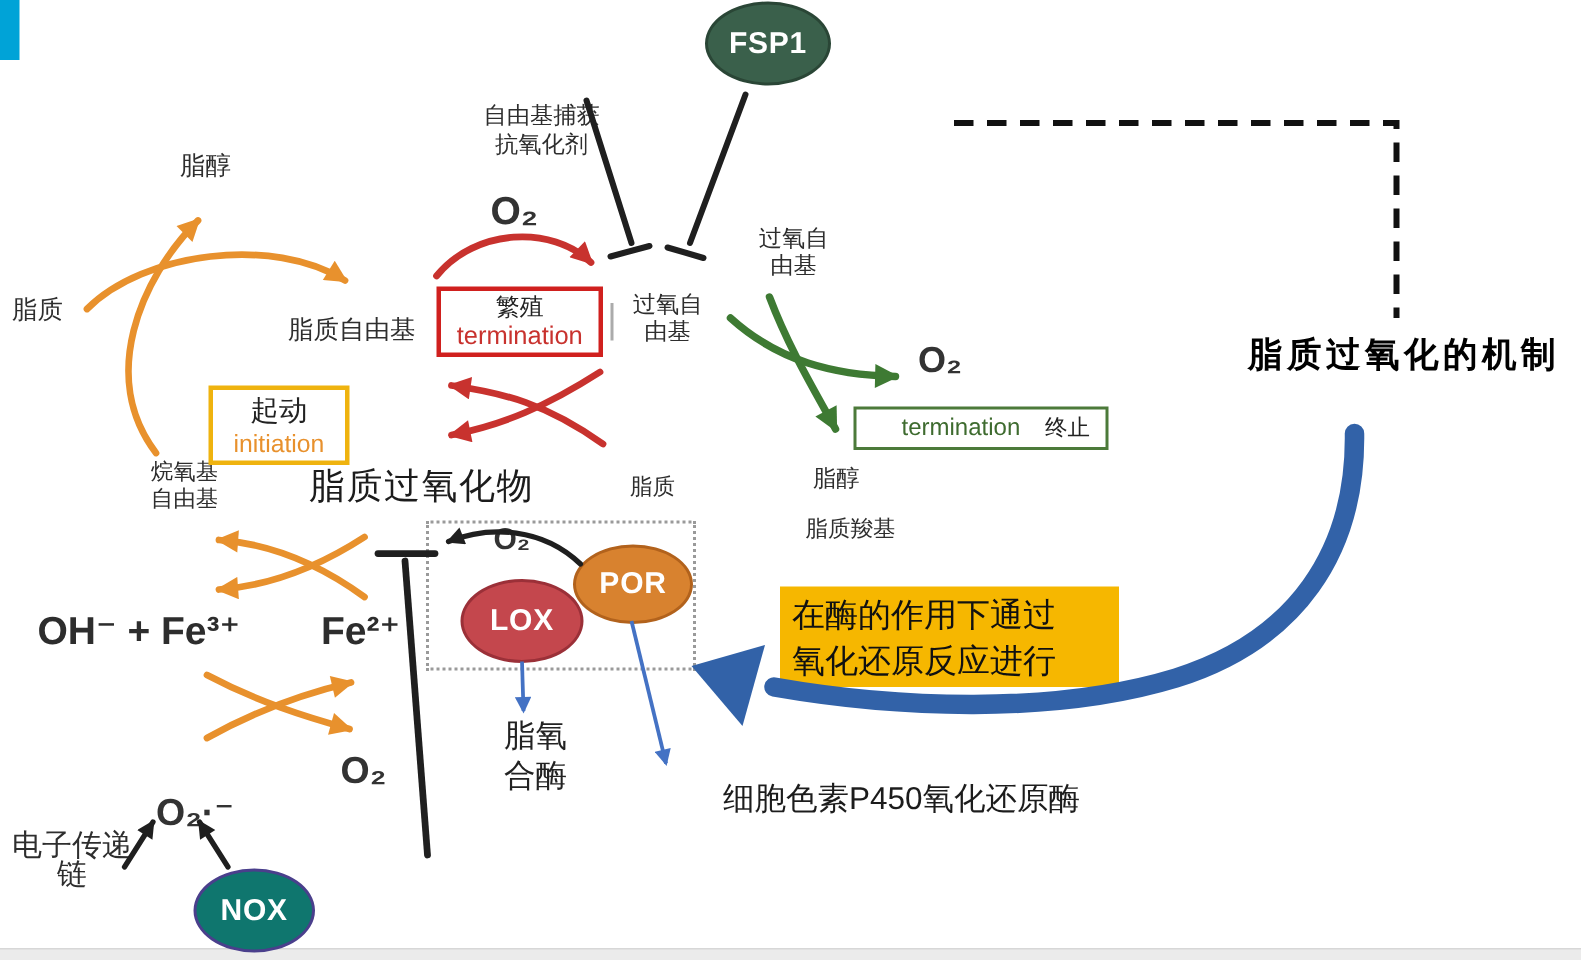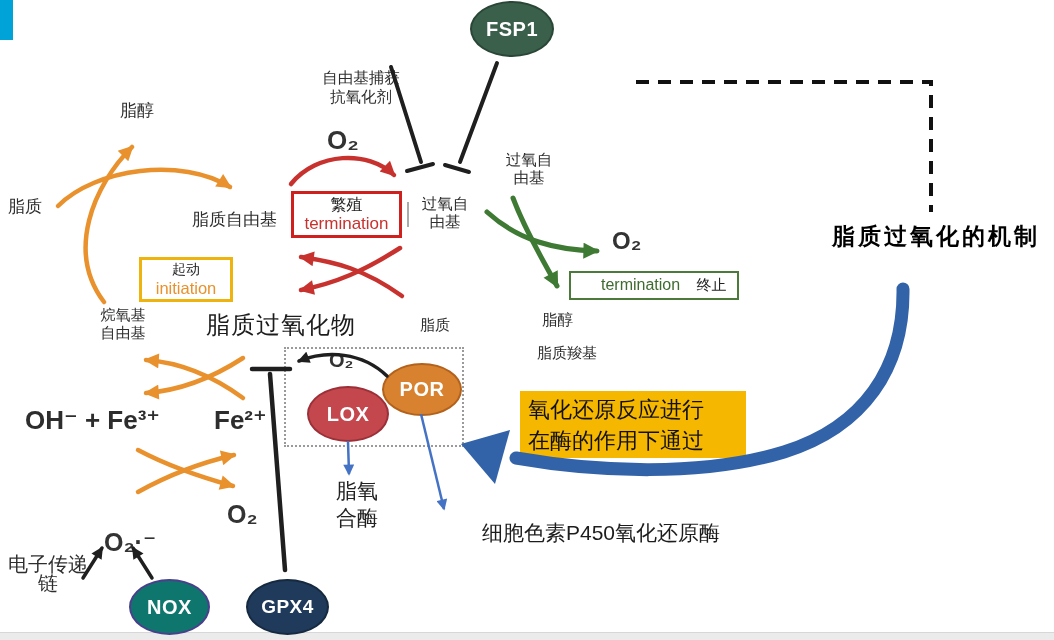--- a/index.html
+++ b/index.html
@@ -14,21 +14,21 @@
     position:absolute;border-radius:50%;display:flex;align-items:center;justify-content:center;
     color:#fff;font-weight:bold;letter-spacing:.5px;
   }
   .bigtitle{font-weight:700;color:#000;font-size:23px;letter-spacing:3px;}
   #accent-bar{position:absolute;left:0;top:0;width:13px;height:40px;background:#00A3D7;}
   #footer-bar{position:absolute;left:0;top:632px;width:1054px;height:8px;background:#EBEBEB;border-top:1px solid #D7D7D7;box-sizing:border-box;}
   #prop-box{position:absolute;left:291px;top:191px;width:105px;border:3px solid #D0201E;text-align:center;padding:1px 0;background:transparent;}
   #prop-box .cn{font-size:16px;color:#222;display:block;}
   #prop-box .en{font-size:17px;color:#C8322E;display:block;margin-top:-2px;}
   #init-box{position:absolute;left:139px;top:257px;width:88px;border:3px solid #EFB30F;text-align:center;padding:1px 0;}
-  #init-box .cn{font-size:14px;color:#222;display:block;}
+  #init-box .cn{font-size:19px;color:#222;display:block;}
   #init-box .en{font-size:16.5px;color:#E8912D;display:block;}
   #term-box{position:absolute;left:569px;top:271px;border:2.5px solid #4C7A3A;padding:3px 10px;}
   #term-box .en{font-size:16px;color:#3E6B2F;margin-left:20px;}
   #term-box .cn{font-size:15px;color:#222;margin-left:12px;}
   #dashed-box{position:absolute;left:284px;top:347px;width:176px;height:96px;border:2px dotted #9a9a9a;}
   #note-box{
     position:absolute;left:520px;top:391px;width:226px;height:67px;background:#F6B700;
     box-sizing:border-box;padding:3px 8px;color:#111;font-size:22px;line-height:31px;white-space:nowrap;
   }
   #arrow-layer{position:absolute;left:0;top:0;width:1054px;height:640px;pointer-events:none;}
@@ -89,34 +89,33 @@
   <div id="dashed-box"></div>
   <div class="lbl formula" style="left:329px;top:349px;font-size:20px;">O₂</div>
   <div class="ellipse" style="left:307px;top:386px;width:78px;height:52px;background:#C4474D;border:2.5px solid #9B3038;font-size:20px;">LOX</div>
   <div class="ellipse" style="left:382px;top:363px;width:76px;height:49px;background:#D8822F;border:2.5px solid #B2621C;font-size:20px;">POR</div>
   <div class="lbl c" style="left:320px;top:477px;width:74px;font-size:21px;line-height:27px;color:#222;">
     <span style="display:block;">脂氧</span>
     <span style="display:block;">合酶</span>
   </div>
   <div class="lbl" style="left:437px;top:521px;font-size:21px;color:#1c1c1c;margin-left:45px;">细胞色素P450氧化还原酶</div>
   <div id="note-box">
+    <span style="display:block;">在酶的作用下通过</span>
     <span style="display:block;">氧化还原反应进行</span>
-    <span style="display:block;">在酶的作用下通过</span>
   </div>
 
   <div class="lbl formula" style="left:25px;top:406px;font-size:26px;color:#2d2d2d;">OH⁻ + Fe³⁺</div>
   <div class="lbl formula" style="left:214px;top:406px;font-size:26px;color:#2d2d2d;">Fe²⁺</div>
   <div class="lbl formula" style="left:104px;top:528px;font-size:25px;">O₂·⁻</div>
   <div class="lbl formula" style="left:227px;top:500px;font-size:25px;">O₂</div>
   <div class="lbl c" style="left:8px;top:555px;width:80px;font-size:20px;line-height:19px;">
     <span style="display:block;">电子传递</span>
     <span style="display:block;">链</span>
   </div>
   <div class="ellipse" style="left:129px;top:579px;width:77px;height:52px;background:#0f766e;border:2.5px solid #4A3F8C;font-size:20px;">NOX</div>
-  <div class="ellipse" style="left:246px;top:579px;width:79px;height:52px;background:#203A5C;border:2.5px solid #15293F;font-size:19px;">GPX4</div>
 
   <svg id="arrow-layer" viewBox="0 0 1054 640">
     <defs>
       <marker id="ah-orange" viewBox="0 0 10 10" refX="8.5" refY="5" markerUnits="userSpaceOnUse" markerWidth="17" markerHeight="15" orient="auto">
           <path d="M0,0 L10,5 L0,10 Z" fill="#E8912D"></path>
         </marker>
       <marker id="ah-red" viewBox="0 0 10 10" refX="8.5" refY="5" markerUnits="userSpaceOnUse" markerWidth="17" markerHeight="15" orient="auto">
           <path d="M0,0 L10,5 L0,10 Z" fill="#C8322E"></path>
         </marker>
       <marker id="ah-green" viewBox="0 0 10 10" refX="8.5" refY="5" markerUnits="userSpaceOnUse" markerWidth="18" markerHeight="16" orient="auto">

